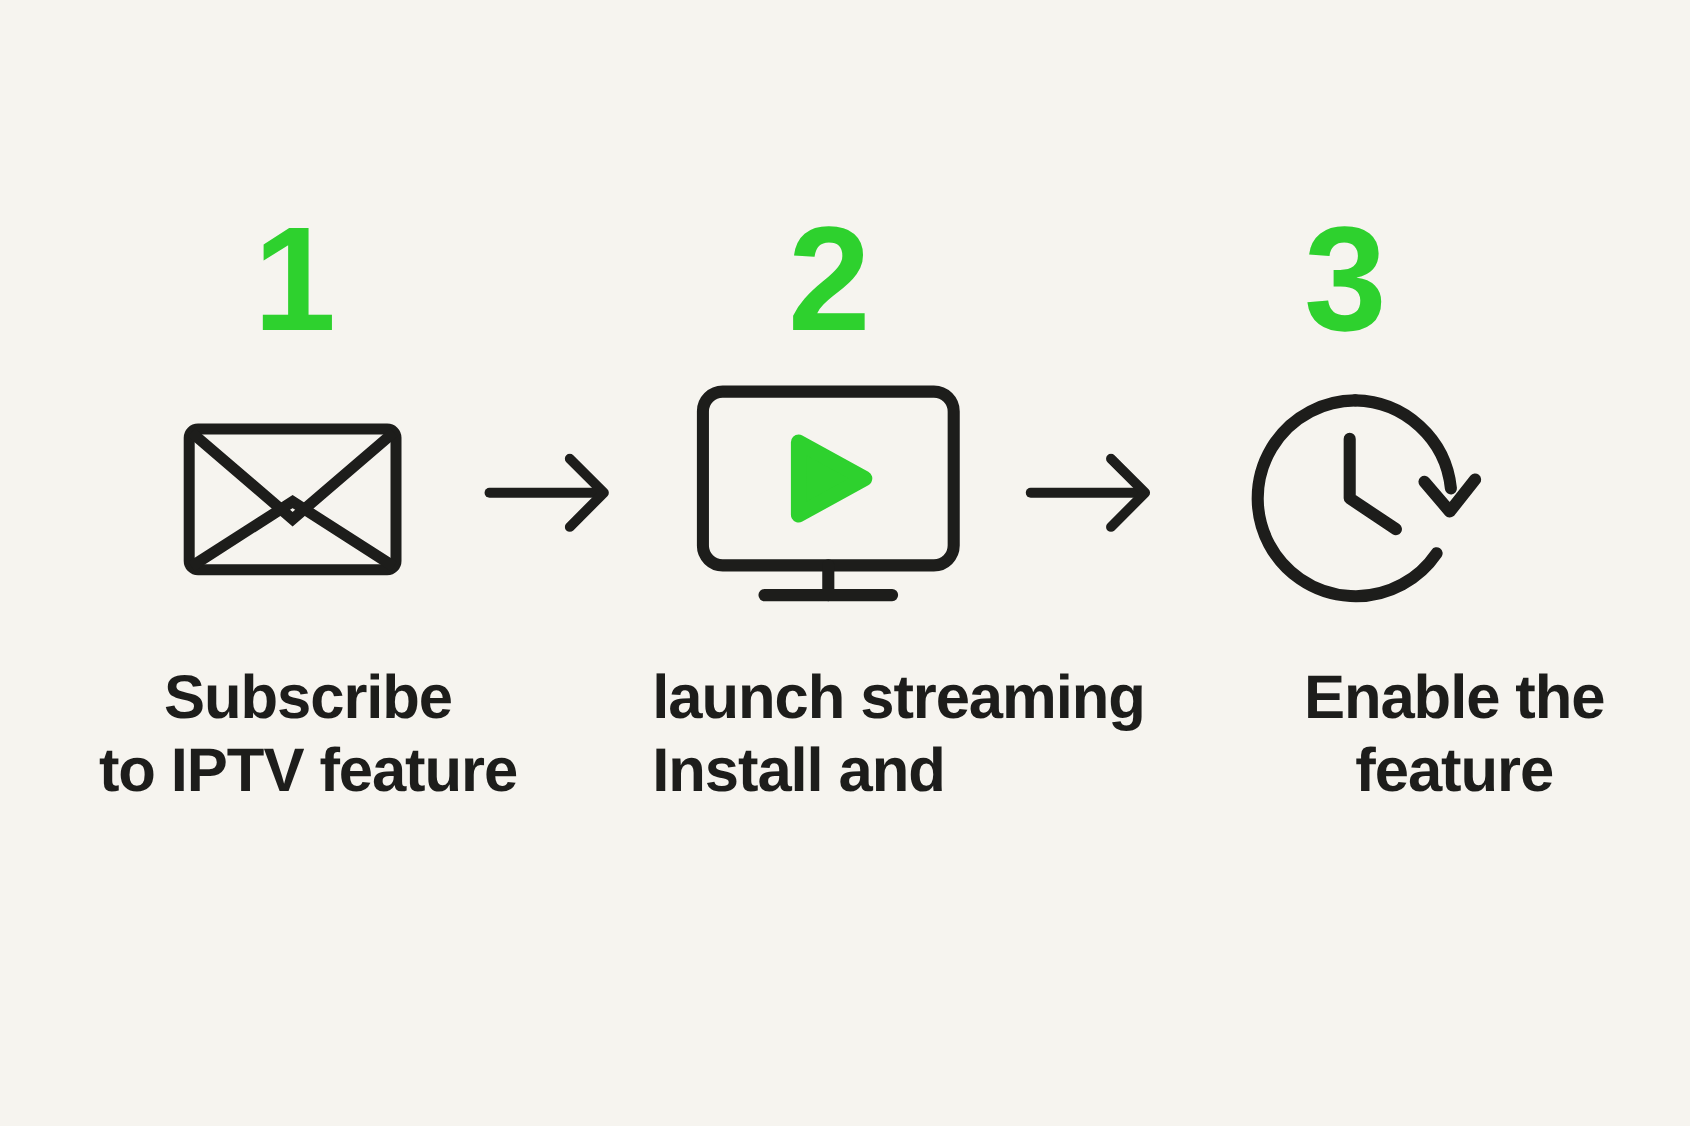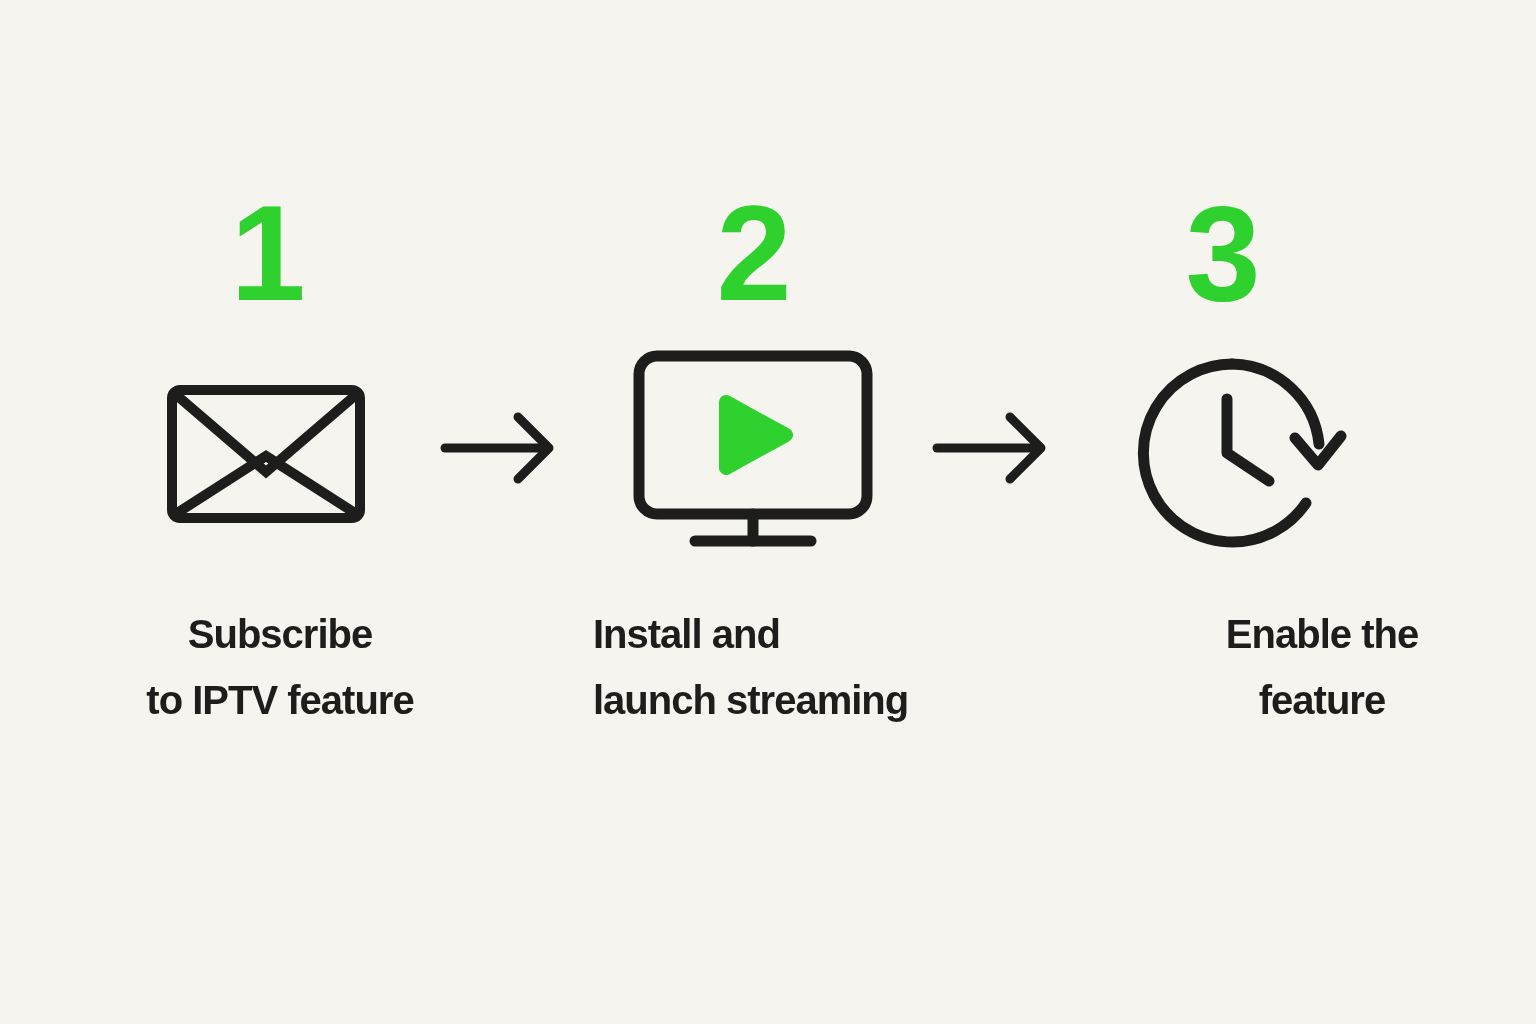--- a/index.html
+++ b/index.html
@@ -50,21 +50,21 @@
   .stroke-ink.sharp { stroke-linecap: butt; stroke-linejoin: miter; }
   .fill-accent {
     fill: var(--accent);
     stroke: var(--accent);
     stroke-linejoin: round;
   }
 
   .step-label {
     position: absolute;
     top: 601px;
-    font-size: 40px;
+    font-size: 56px;
     line-height: 66px;
     font-weight: 700;
     color: var(--ink);
     letter-spacing: -1px;
   }
   .label-1 { left: 30px; width: 500px; text-align: center; }
   .label-2 { left: 593px; width: 480px; text-align: left; }
   .label-3 { left: 1112px; width: 420px; text-align: center; }
 </style>
 </head>
@@ -89,22 +89,22 @@
   </svg>
 
   <div class="step-number num-2">2</div>
   <svg class="icon icon-monitor" viewBox="0 0 240 205" aria-hidden="true">
     <rect class="stroke-ink" x="6" y="6" width="228" height="158" rx="18" stroke-width="11"></rect>
     <path class="stroke-ink" stroke-width="11" d="M 120 164 V 191"></path>
     <path class="stroke-ink" stroke-width="11" d="M 62 191 H 178"></path>
     <path class="fill-accent" stroke-width="14" d="M 93 52 L 153 85 L 93 118 Z"></path>
   </svg>
   <div class="step-label label-2">
+    <div>launch streaming</div>
     <div>Install and</div>
-    <div>launch streaming</div>
   </div>
 
   <svg class="icon icon-arrow-2" viewBox="0 0 115 72" aria-hidden="true">
     <path class="stroke-ink" stroke-width="9" d="M 5 36 H 106"></path>
     <path class="stroke-ink" stroke-width="9" d="M 78 5 L 109 36 L 78 67"></path>
   </svg>
 
   <div class="step-number num-3">3</div>
   <svg class="icon icon-clock" viewBox="0 0 214 192" aria-hidden="true">
 

